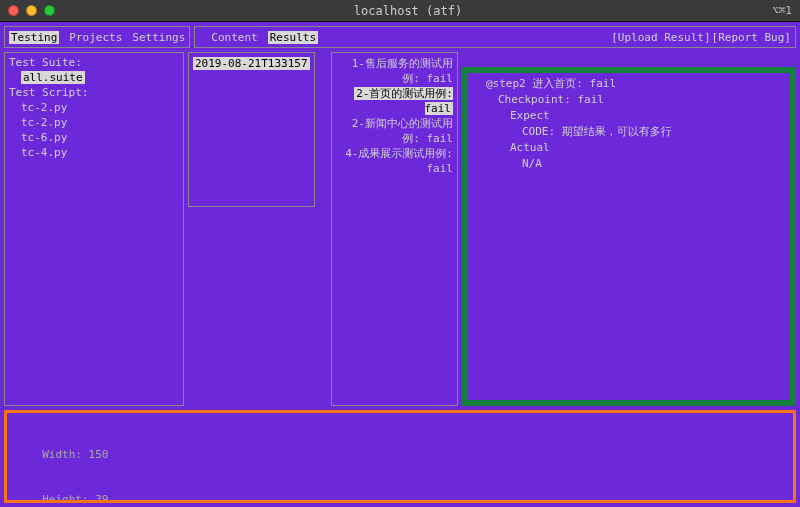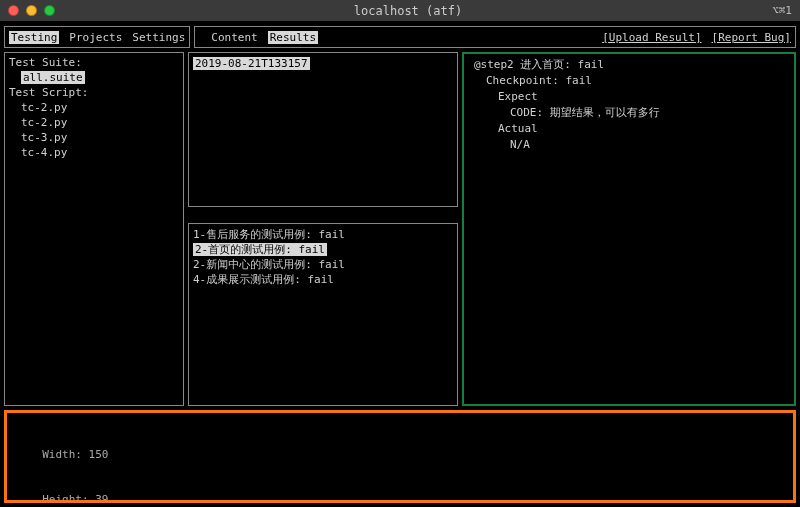--- a/index.html
+++ b/index.html
@@ -34,21 +34,21 @@
   .tl.red { background: #ff5f57; }
   .tl.yellow { background: #febc2e; }
   .tl.green { background: #28c840; }
   .title-text {
     flex: 1; text-align: center; color: #ccc; font-size: 12px; padding-left: 16px;
   }
   .title-right {
     position: absolute; right: 8px; color: #bbb; font-size: 11px;
   }
   .app-body {
-    background: #000000;
+    background: #6d28d9;
     height: calc(507px - 22px);
     padding: 4px;
     display: flex;
     flex-direction: column;
     gap: 4px;
   }
   
   .top-row {
     display: flex;
     gap: 4px;
@@ -60,22 +60,21 @@
     align-items: center;
     padding: 0 4px;
     gap: 10px;
     height: 22px;
   }
   .menu-box { flex: 0 0 180px; }
   .tabs-box { flex: 1; justify-content: flex-start; padding-left: 16px; }
   .right-links {
     margin-left: auto;
     display: flex;
-    gap: 10px;
-    text-decoration: underline;
+    gap: 1px;
   }
   .menu-item, .tab-item, .link-item {
     white-space: nowrap;
     cursor: pointer;
   }
   .selected {
     background: #d8d8d8;
     color: #000;
     padding: 0 2px;
   }
@@ -88,38 +87,39 @@
   .sidebar {
     border: 1px solid #888;
     width: 180px;
     flex: 0 0 180px;
     padding: 2px 4px;
     line-height: 15px;
   }
   .sidebar .indent { padding-left: 12px; }
   .mid-col {
     display: flex;
-    flex-direction: column;
     gap: 16px;
     width: 270px;
     flex: 0 0 270px;
+    text-align: right;
   }
   .panel {
     border: 1px solid #888;
     padding: 3px 4px;
     line-height: 15px;
     overflow: hidden;
   }
   .mid-top { height: 155px; }
   .mid-bot { flex: 1; }
   .right-panel {
-    border: 2px solid #15803d;
+    border: 6px solid #15803d;
     flex: 1;
-    padding: 3px 10px;
+    padding: 3px 18px;
     line-height: 16px;
+    margin-top: 15px;
   }
   .right-panel .i1 { padding-left: 12px; }
   .right-panel .i2 { padding-left: 24px; }
   .right-panel .i3 { padding-left: 36px; }
   
   .console {
     border: 3px solid #f97316;
     flex: 1;
     padding: 4px 22px;
     line-height: 15px;
@@ -161,21 +161,21 @@
   </div>
 
   <div class="main-row">
 
     <div class="sidebar">
       <div>Test Suite:</div>
       <div class="indent"><span class="selected"> all.suite </span></div>
       <div>Test Script:</div>
       <div class="indent">tc-2.py</div>
       <div class="indent">tc-2.py</div>
-      <div class="indent">tc-3.py</div>
+      <div class="indent">tc-6.py</div>
       <div class="indent">tc-4.py</div>
     </div>
 
     <div class="mid-col">
       <div class="panel mid-top">
         <span class="selected">2019-08-21T133157</span>
       </div>
       <div class="panel mid-bot">
         <div>1-售后服务的测试用例: fail</div>
         <div><span class="selected">2-首页的测试用例: fail</span></div>

